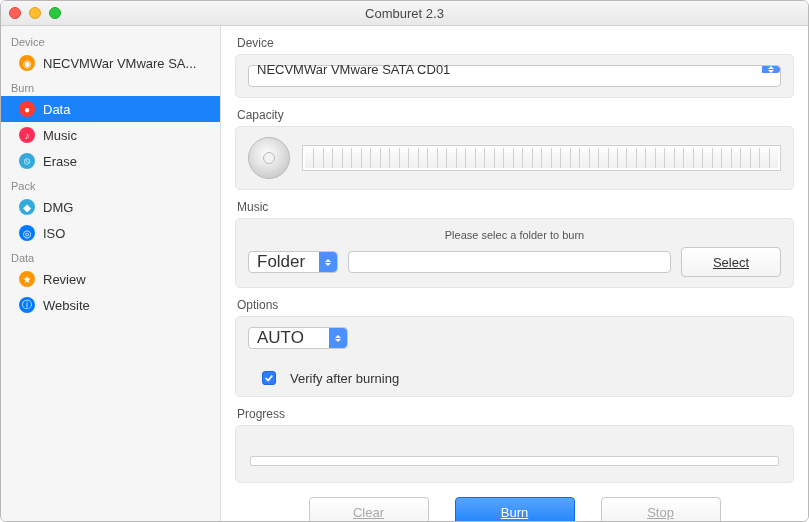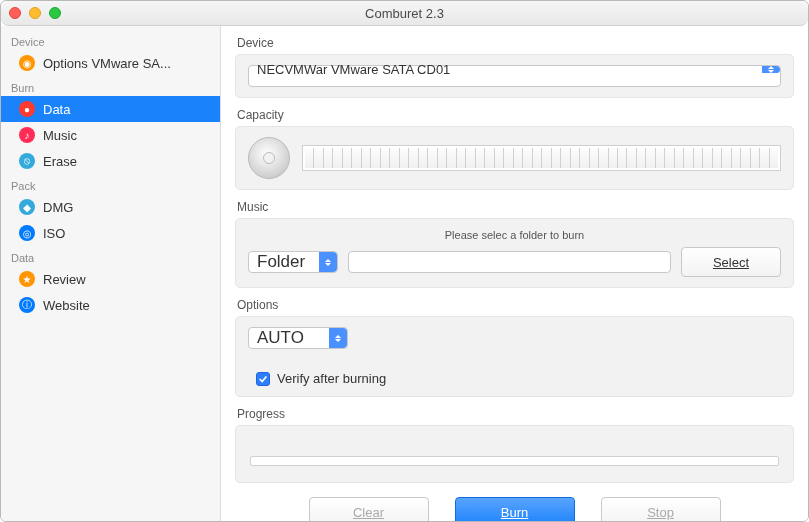--- a/index.html
+++ b/index.html
@@ -20,21 +20,20 @@
     background: #fff;
   }
   .titlebar {
     height: 22px;
     background: linear-gradient(#f6f6f6, #e8e8e8);
     border-bottom: 1px solid #d0d0d0;
     display: flex;
     align-items: center;
     padding: 12px 8px;
     position: relative;
-    border-radius: 8px;
   }
   .traffic-lights { display: flex; gap: 8px; }
   .light { width: 12px; height: 12px; border-radius: 50%; }
   .light.red { background: #ff5f57; border: 0.5px solid #e1483f; }
   .light.yellow { background: #ffbd2e; border: 0.5px solid #e0a028; }
   .light.green { background: #28c940; border: 0.5px solid #1fa833; }
   .title {
     position: absolute;
     left: 0; right: 0;
     text-align: center;
@@ -209,21 +208,21 @@
     cursor: default;
     text-decoration: underline;
   }
   .btn.primary {
     background: linear-gradient(#5aa4ff, #1a82fb);
     border: 1px solid #0f6be0;
     color: #fff;
   }
   .btn.disabled { color: #aaa; }
   .options-row { display: flex; gap: 10px; align-items: center; margin-bottom: 22px; }
-  .checkbox-row { display: flex; align-items: center; gap: 7px; margin-left: 8px; }
+  .checkbox-row { display: flex; align-items: flex-start; gap: 14px; margin-left: 14px; }
   .checkbox {
     width: 14px; height: 14px; border-radius: 3px;
     background: #2f7dff; border: 1px solid #1e66e0;
     display: flex; align-items: center; justify-content: center;
   }
   .checkbox svg { width: 10px; height: 10px; stroke: #fff; stroke-width: 2; fill: none; }
   .progress-bar {
     height: 10px;
     background: #fff;
     border: 1px solid #d0d0d0;
@@ -249,21 +248,21 @@
     </div>
     <div class="title">Comburet 2.3</div>
   </div>
 
   <div class="body">
 
     <div class="sidebar">
       <div class="sb-group">Device</div>
       <div class="sb-item">
         <div class="sb-icon ic-device">◉</div>
-        <span>Options VMware SA...</span>
+        <span>NECVMWar VMware SA...</span>
       </div>
 
       <div class="sb-group">Burn</div>
       <div class="sb-item selected">
         <div class="sb-icon ic-data">●</div>
         <span>Data</span>
       </div>
       <div class="sb-item">
         <div class="sb-icon ic-music">♪</div>
         <span>Music</span>

